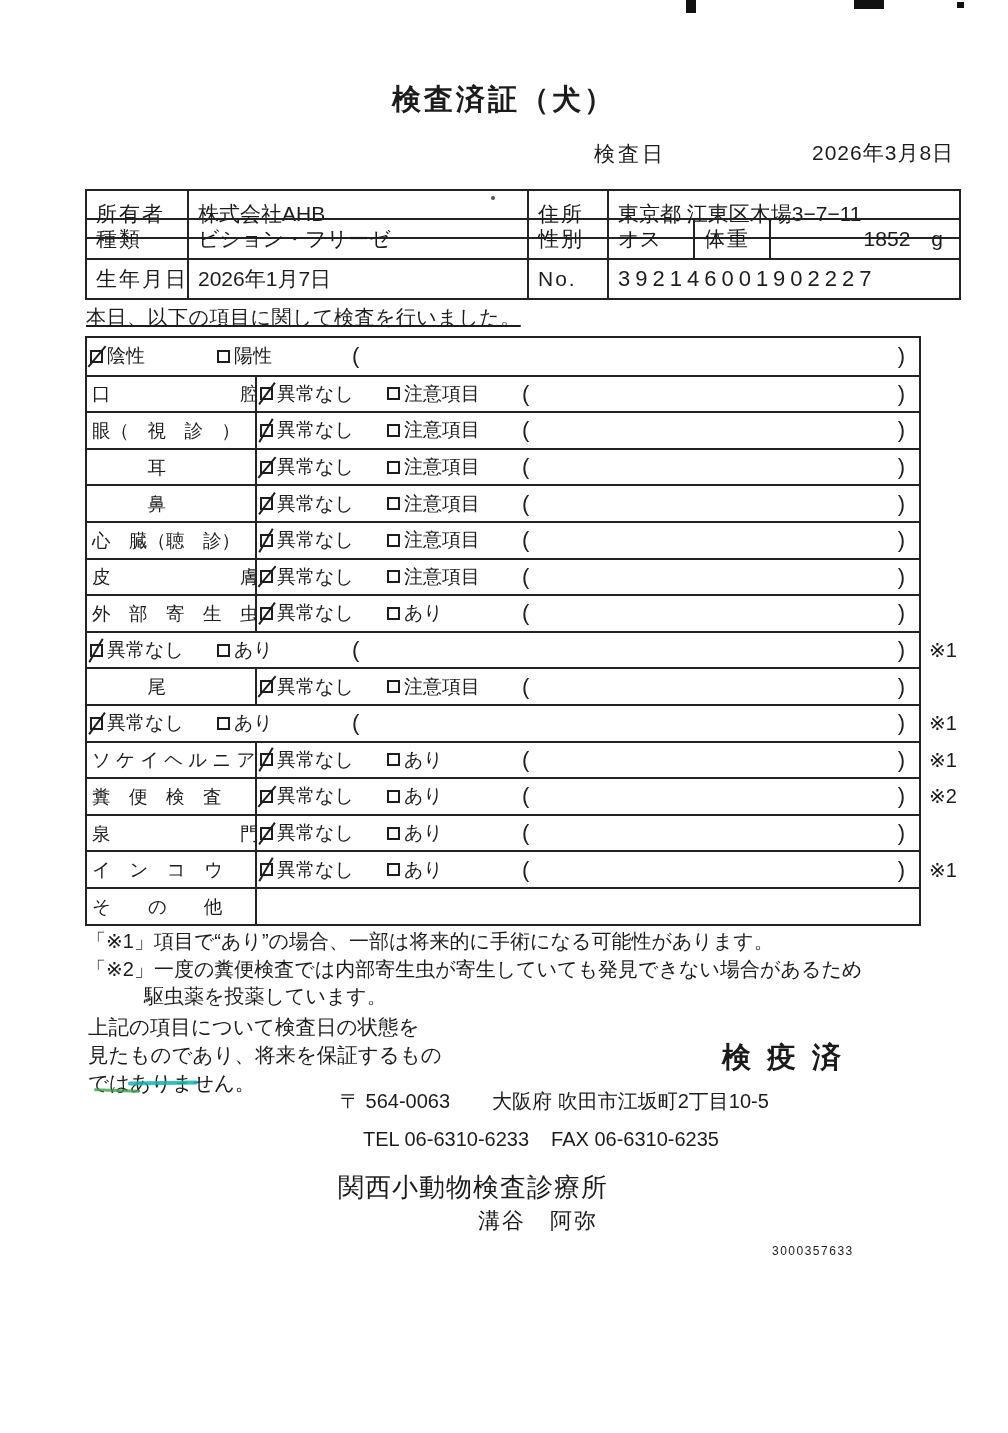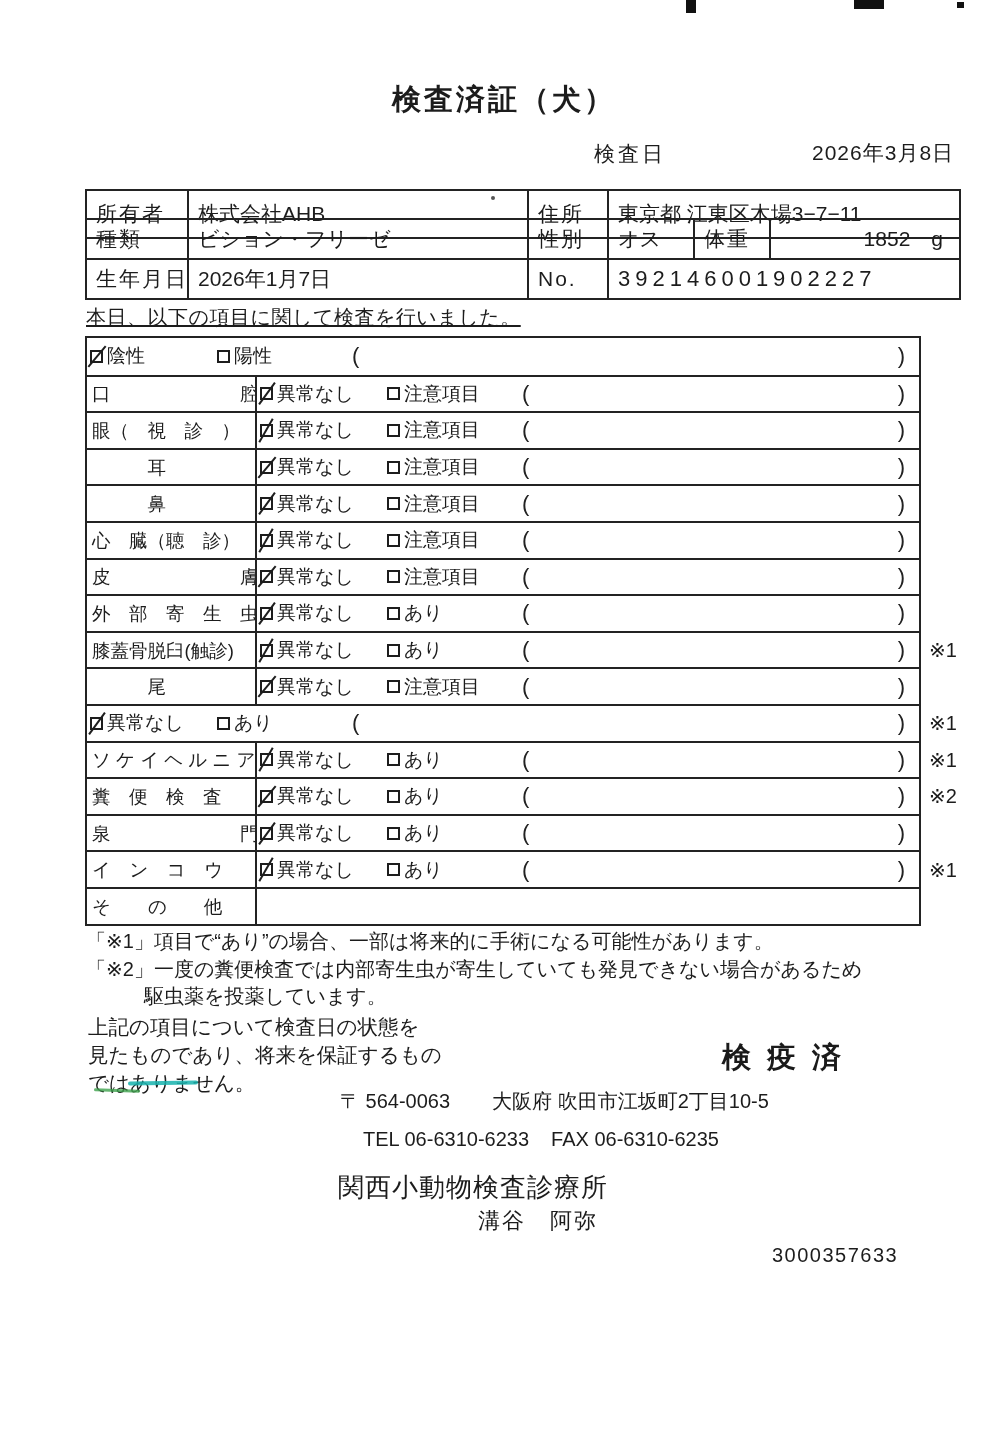--- a/index.html
+++ b/index.html
@@ -77,21 +77,21 @@
   .stamp {
     top: 1038px; left: 722px; font-size: 29px; font-weight: 700;
     font-family: "Liberation Serif", "DejaVu Serif", serif;
     letter-spacing: 16px; color: #1a1a1a;
   }
 
   .postal-line { top: 1088px; left: 340px; font-size: 20px; display: flex; gap: 42px; }
   .tel-line { top: 1128px; left: 363px; font-size: 20px; display: flex; gap: 22px; }
   .clinic-name { top: 1170px; left: 338px; font-size: 26px; letter-spacing: 1px; }
   .clinic-person { top: 1206px; left: 478px; font-size: 22px; letter-spacing: 2px; }
-  .serial { top: 1244px; left: 772px; font-size: 20px; letter-spacing: 1.5px; }
+  .serial { top: 1244px; left: 772px; font-size: 12px; letter-spacing: 1.5px; }
 </style>
 </head>
 <body>
 
 <span class="artifact" style="left:686px;top:0;width:10px;height:13px;"></span>
 <span class="artifact" style="left:854px;top:0;width:30px;height:9px;"></span>
 <span class="artifact" style="left:957px;top:2px;width:7px;height:6px;"></span>
 <span class="speck" style="left:491px;top:196px;width:4px;height:4px;"></span>
 
 <div class="abs title">検査済証（犬）</div>
@@ -257,21 +257,20 @@
       <span class="t">あり</span>
     </div>
     <div class="cl-paren">
       <span class="po">(</span>
       <span class="pc">)</span>
     </div>
 
   </div>
 
   <div class="cl-row">
-    <div class="cl-label">膝蓋骨脱臼(触診)</div>
     <div class="cl-opt o1">
       <span class="cb ck"></span>
       <span class="t">異常なし</span>
     </div>
     <div class="cl-opt o2">
       <span class="cb"></span>
       <span class="t">あり</span>
     </div>
     <div class="cl-paren">
       <span class="po">(</span>

